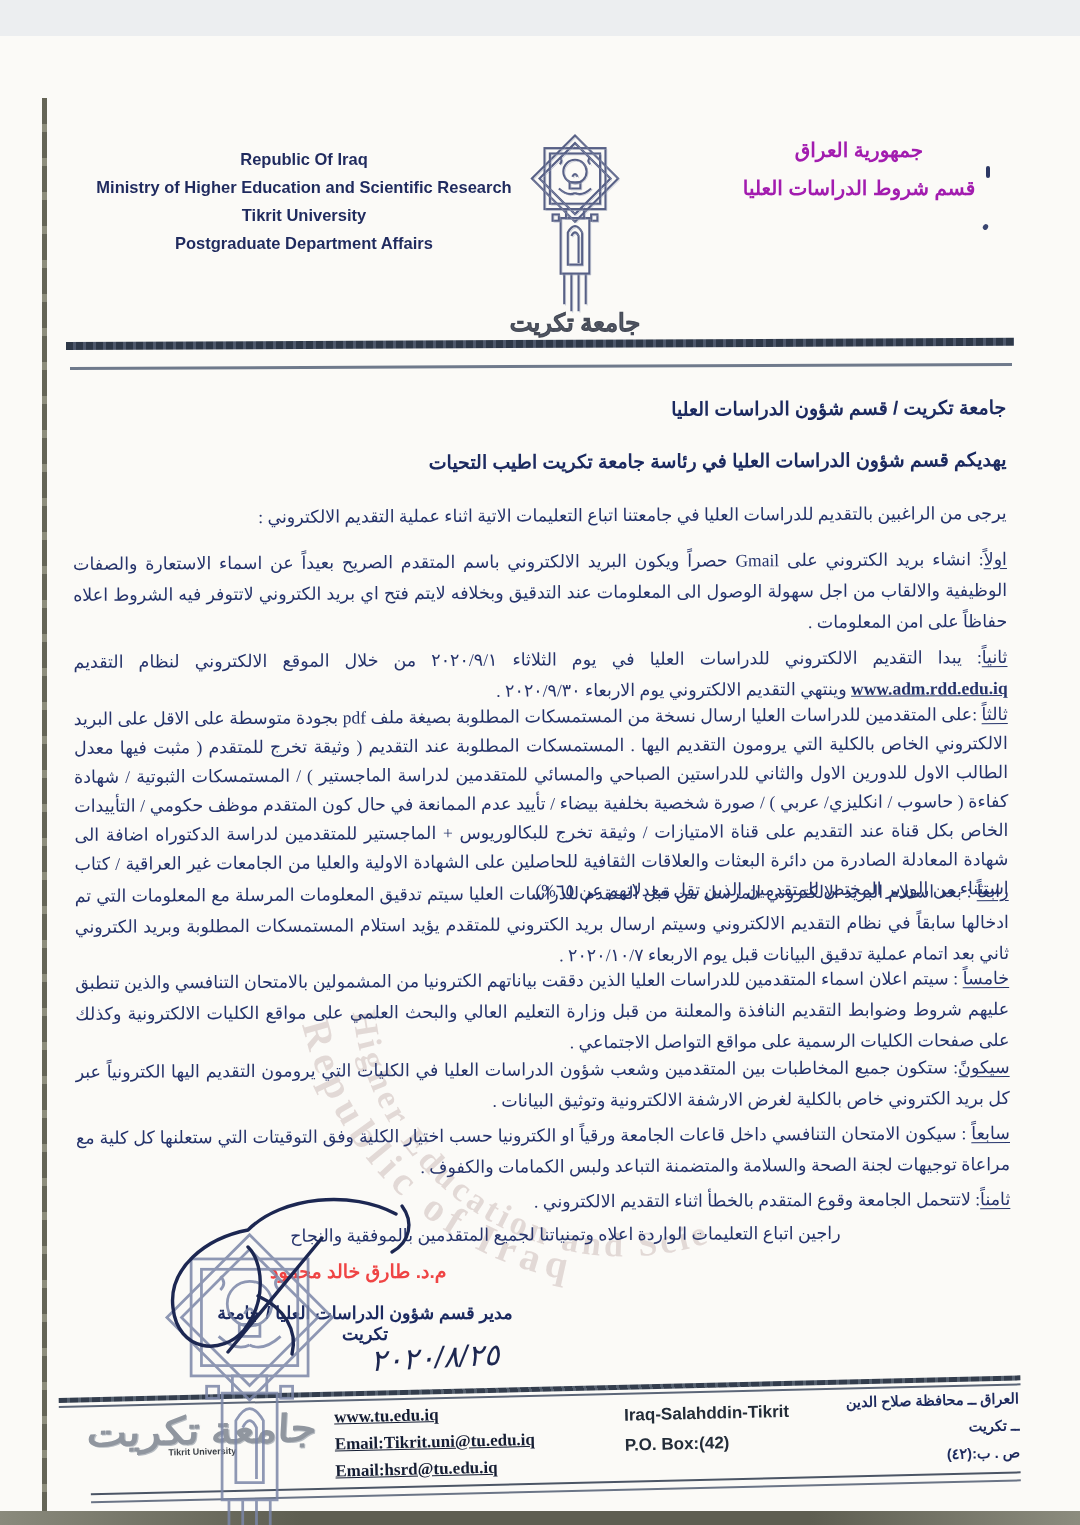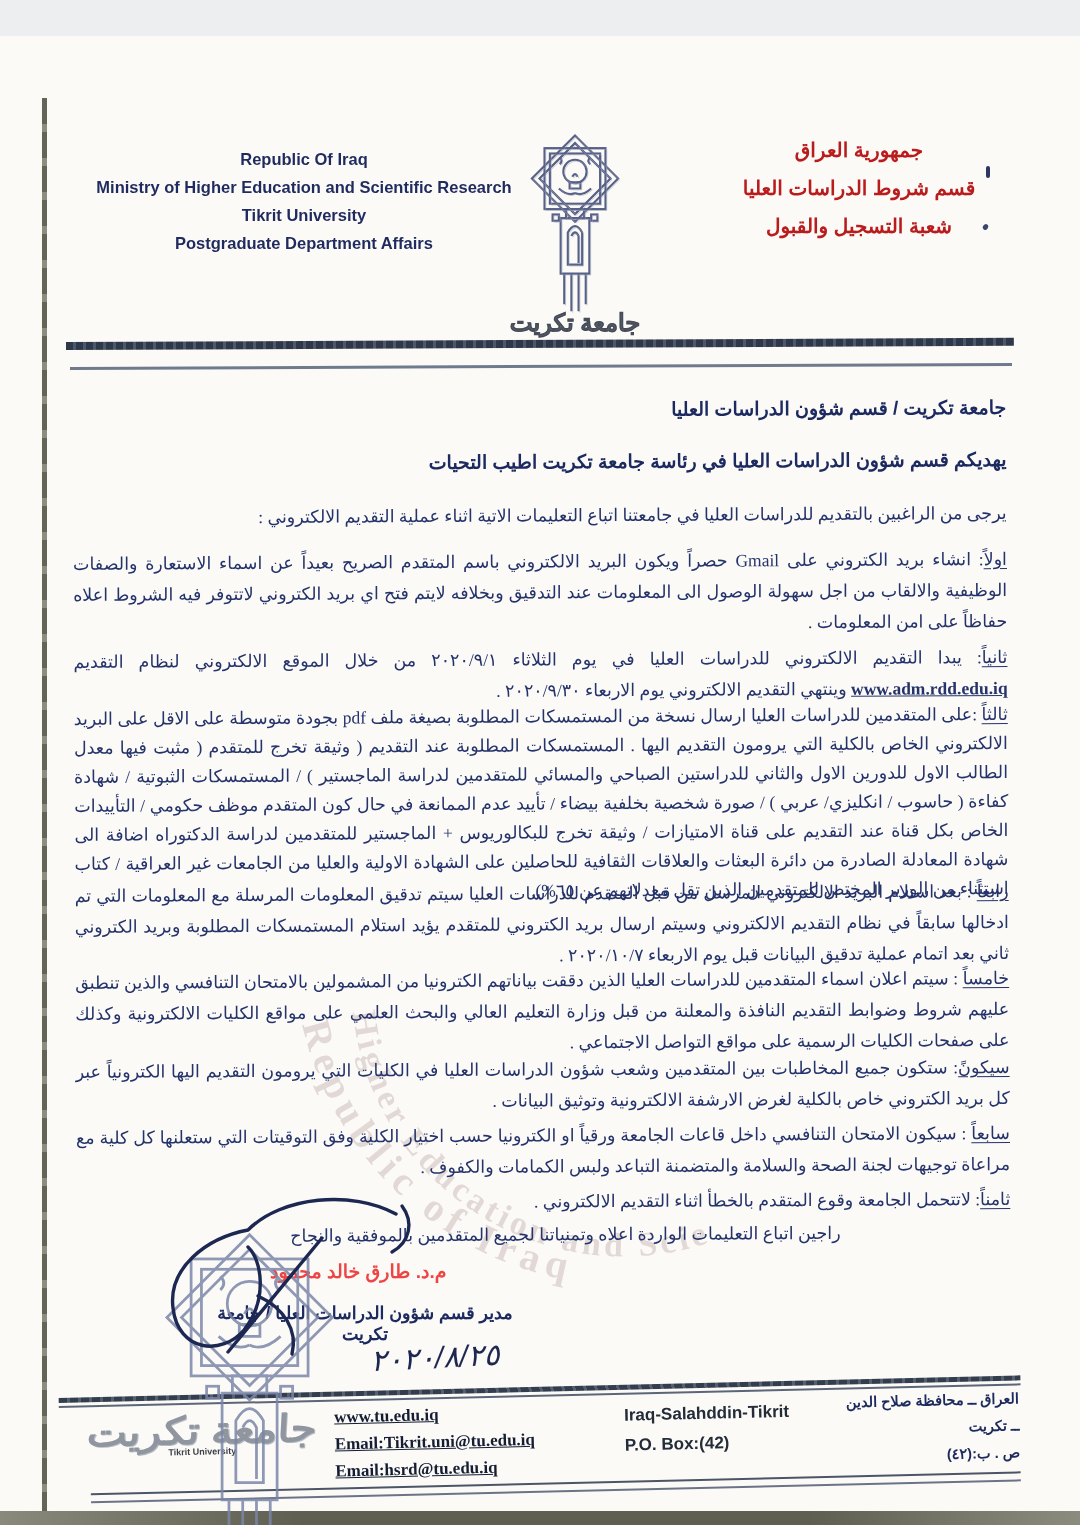--- a/index.html
+++ b/index.html
@@ -8,21 +8,21 @@
   .top-strip{position:absolute;left:0;top:0;width:1080px;height:36px;background:#eceef0;}
   .bottom-band{position:absolute;left:0;top:1511px;width:1080px;height:14px;
     background:linear-gradient(90deg,#8a8a7c,#5e5e51 28%,#5e5e51 75%,#8c8c7e);}
   .left-edge{position:absolute;left:42px;top:98px;width:5px;height:1413px;opacity:.85;
     background:repeating-linear-gradient(180deg,#4a4a3a 0 26px,#7a7a66 26px 34px);}
 
   
   .en-block{position:absolute;left:88px;top:145px;width:432px;text-align:center;
     color:#1f2a5e;font-weight:bold;font-size:16.5px;line-height:28px;}
   .ar-block{position:absolute;left:700px;top:131px;width:318px;text-align:center;direction:rtl;
-    color:#b91c1c;font-weight:bold;font-size:20px;line-height:38px;}
+    color:#a21caf;font-weight:bold;font-size:20px;line-height:38px;}
   .emblem{position:absolute;left:500px;top:132px;width:150px;height:208px;}
   .stray-a{position:absolute;left:986px;top:166px;width:4px;height:12px;background:#2c3764;border-radius:2px;}
   .stray-b{position:absolute;left:983px;top:224px;width:5px;height:6px;background:#3a4570;border-radius:50%;transform:rotate(35deg);}
 
   .rule{position:absolute;transform:rotate(-0.25deg);transform-origin:left center;}
   .rule-thick{left:66px;top:342px;width:948px;height:8px;
     background:repeating-linear-gradient(90deg,#2e3848 0 7px,#4d576b 7px 10px);}
   .rule-thin{left:70px;top:367px;width:942px;height:2.5px;background:#6f7a8c;}
 
   
@@ -127,21 +127,20 @@
 
     <svg class="emblem" viewBox="0 0 160 232">
       <use href="#emblem-shape" stroke="#46507a" stroke-width="2.4" opacity="0.9"></use>
       <use href="#emblem-shape" stroke="#9aa1b8" stroke-width="0.8" opacity="0.7" transform="translate(1.5,1.5)"></use>
       <text x="80" y="222" text-anchor="middle" font-size="27" font-weight="bold" fill="#5d6270" style="font-family:'Liberation Sans',sans-serif" stroke="#474c58" stroke-width="0.8">جامعة تكريت</text>
     </svg>
 
     <div class="ar-block">
       <div>جمهورية العراق</div>
       <div>قسم شروط الدراسات العليا</div>
-      <div>شعبة التسجيل والقبول</div>
     </div>
 
     <div class="stray-a"></div>
     <div class="stray-b"></div>
   </header>
 
   <div class="rule rule-thick"></div>
   <div class="rule rule-thin"></div>
 
   <main class="doc-body">

